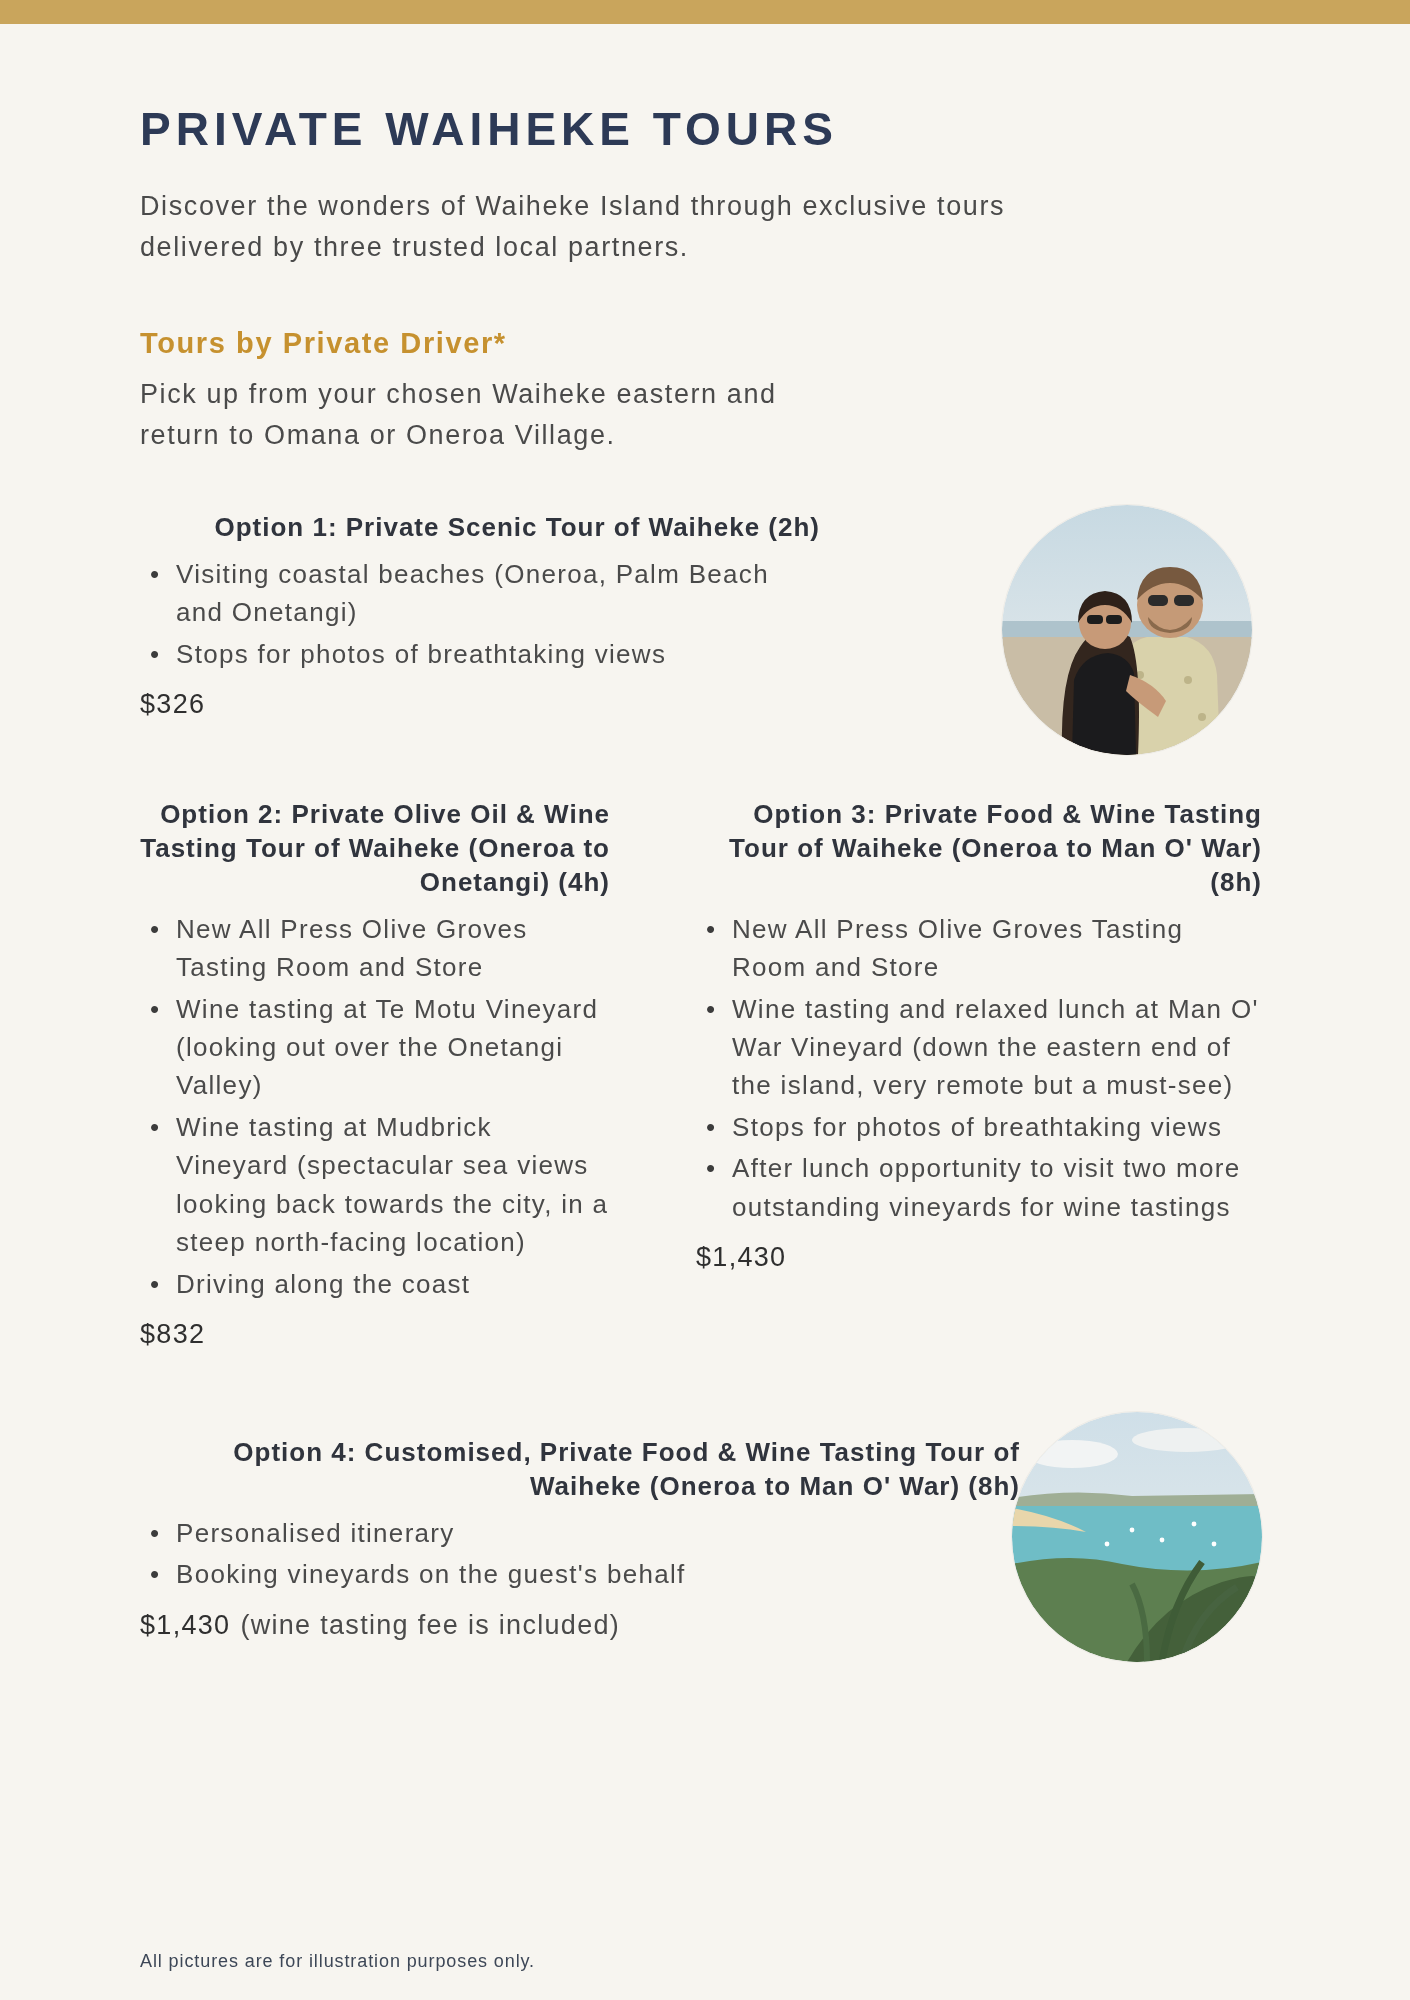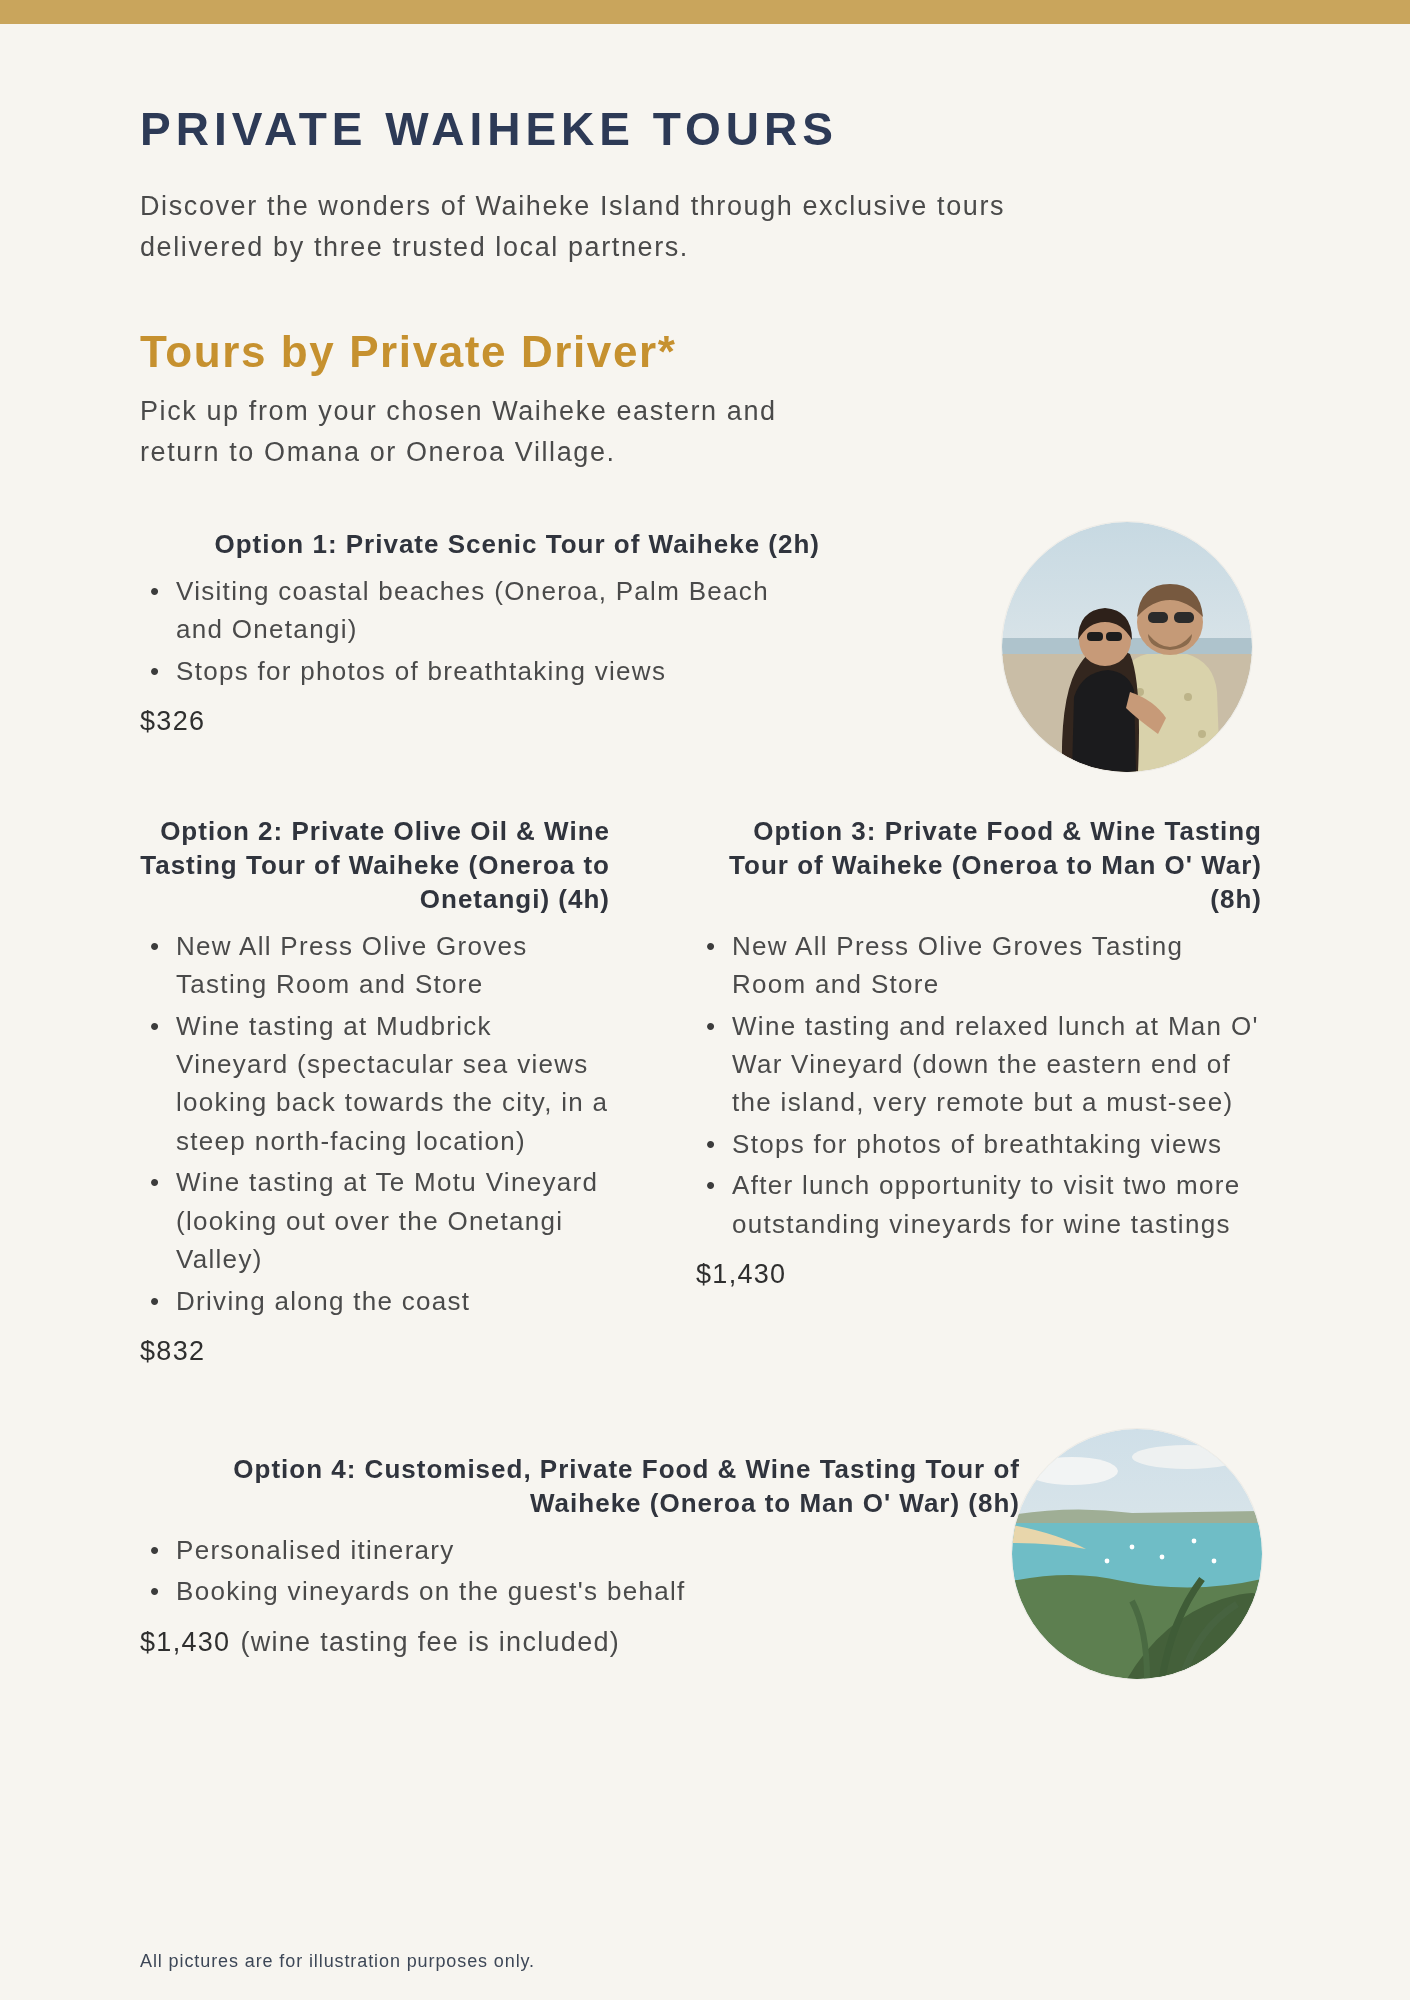--- a/index.html
+++ b/index.html
@@ -32,21 +32,21 @@
   p.intro {
     margin: 0 0 60px 0;
     max-width: 920px;
     font-size: 27px;
     line-height: 1.5;
     letter-spacing: 1.6px;
     color: #4a4a4a;
   }
   h2.section-heading {
     margin: 16px 0 14px 0;
-    font-size: 44px;
+    font-size: 29px;
     font-weight: 700;
     letter-spacing: 1.6px;
     color: #c6912f;
   }
   p.section-desc {
     margin: 0 0 56px 0;
     max-width: 700px;
     font-size: 27px;
     line-height: 1.5;
     letter-spacing: 1.6px;
@@ -181,22 +181,22 @@
           </g>
         </svg>
       </div>
     </section>
 
     <div class="columns">
       <section class="option col-left">
         <h3>Option 2: Private Olive Oil &amp; Wine Tasting Tour of Waiheke (Oneroa to Onetangi) (4h)</h3>
         <ul>
           <li>New All Press Olive Groves Tasting Room and Store</li>
+          <li>Wine tasting at Te Motu Vineyard (looking out over the Onetangi Valley)</li>
           <li>Wine tasting at Mudbrick Vineyard (spectacular sea views looking back towards the city, in a steep north-facing location)</li>
-          <li>Wine tasting at Te Motu Vineyard (looking out over the Onetangi Valley)</li>
           <li>Driving along the coast</li>
         </ul>
         <p class="price">$832</p>
       </section>
 
       <section class="option col-right">
         <h3>Option 3: Private Food &amp; Wine Tasting Tour of Waiheke (Oneroa to Man O' War) (8h)</h3>
         <ul>
           <li>New All Press Olive Groves Tasting Room and Store</li>
           <li>Wine tasting and relaxed lunch at Man O' War Vineyard (down the eastern end of the island, very remote but a must-see)</li>

